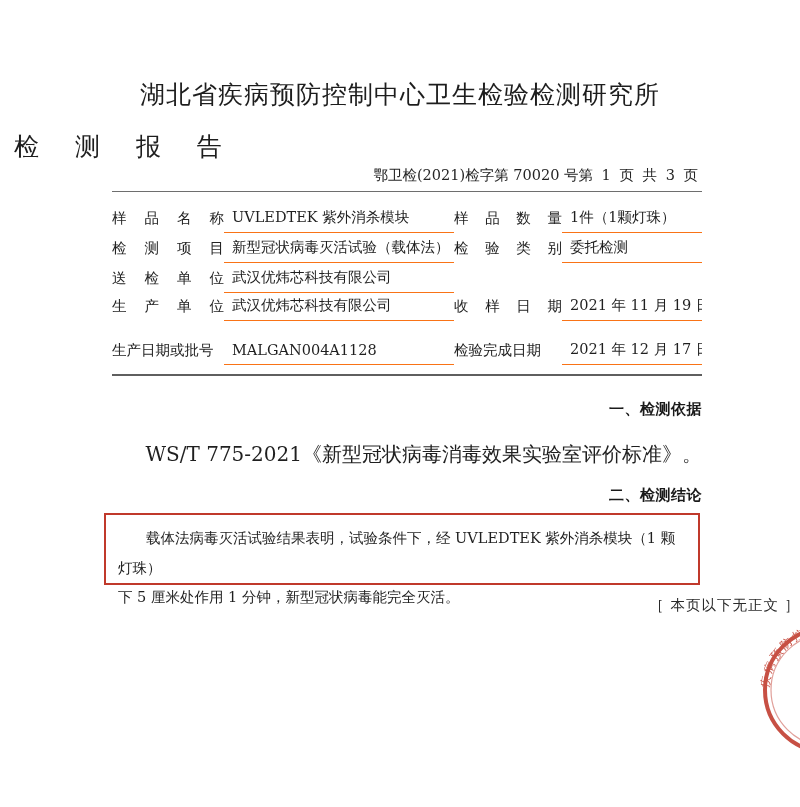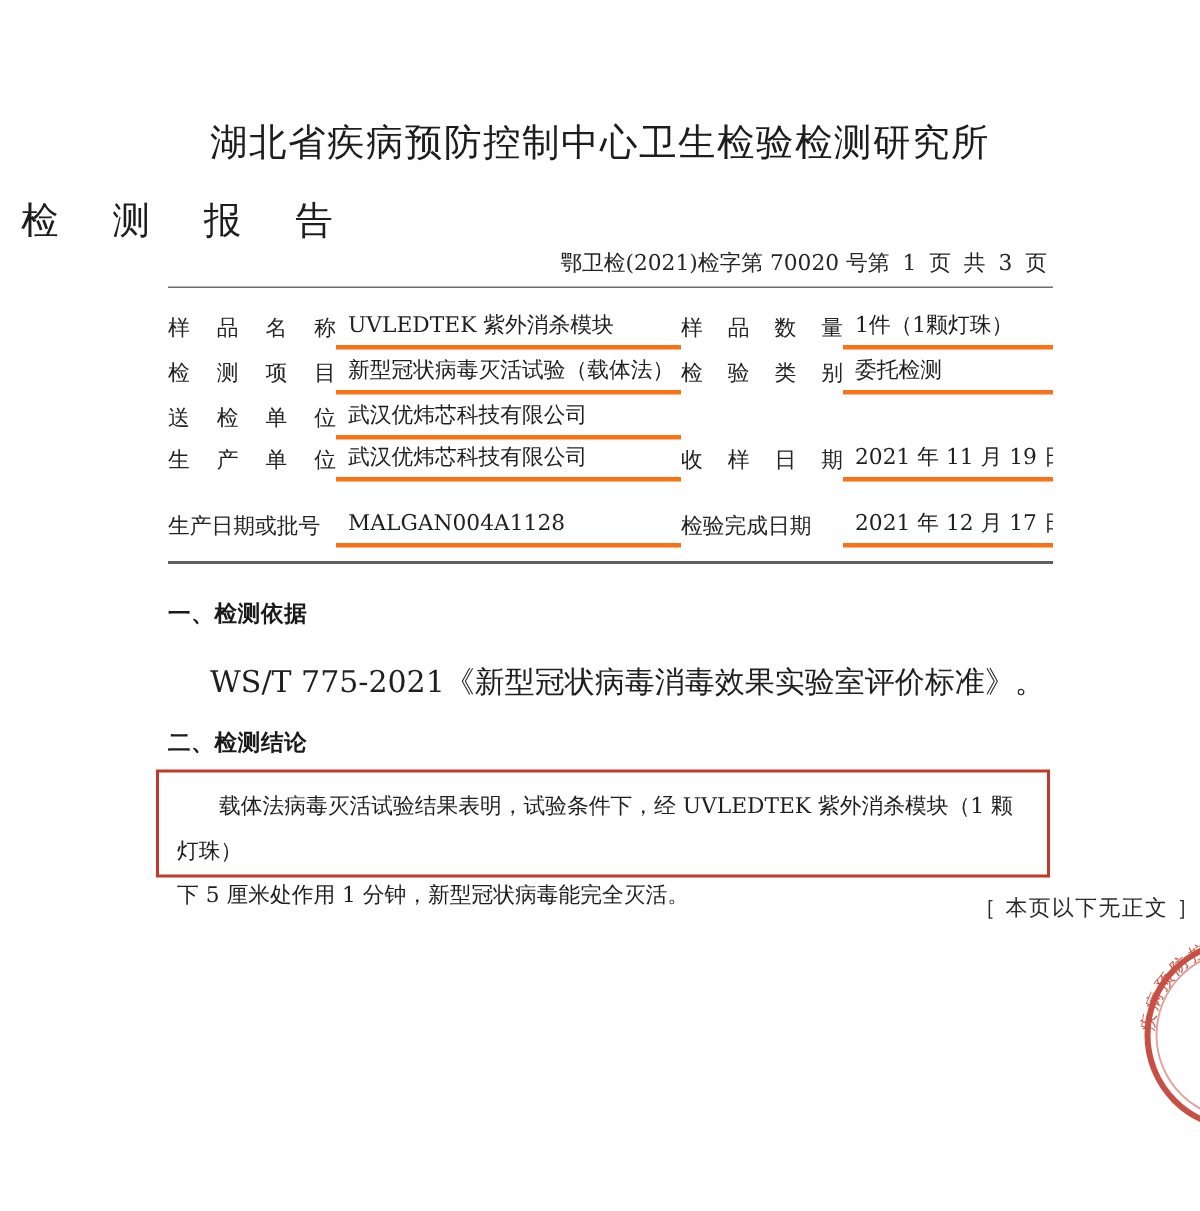--- a/index.html
+++ b/index.html
@@ -97,21 +97,21 @@
   }
   .lbl.tight > span {
     text-align-last: left;
   }
   .val {
     font-size: 14.5px;
     color: #1f1f1f;
     height: 30px;
     display: flex;
     align-items: center;
-    border-bottom: 3px solid #f97316;
+    border-bottom: 1px solid #f97316;
     padding-left: 8px;
     box-sizing: border-box;
     white-space: nowrap;
     overflow: hidden;
   }
   .val.nounderline {
     border-bottom: none;
   }
   .spacer-row {
     height: 14px;
@@ -132,20 +132,21 @@
     right: 98px;
     height: 2px;
     background: #5f5f5f;
   }
 
   
   .section {
     position: absolute;
     left: 112px;
     right: 98px;
+    text-align: right;
   }
   .sec-1 { top: 400px; }
   .sec-2 { top: 486px; }
 
   .sec-head {
     font-size: 15px;
     font-weight: bold;
     color: #1a1a1a;
     letter-spacing: 0.5px;
   }

